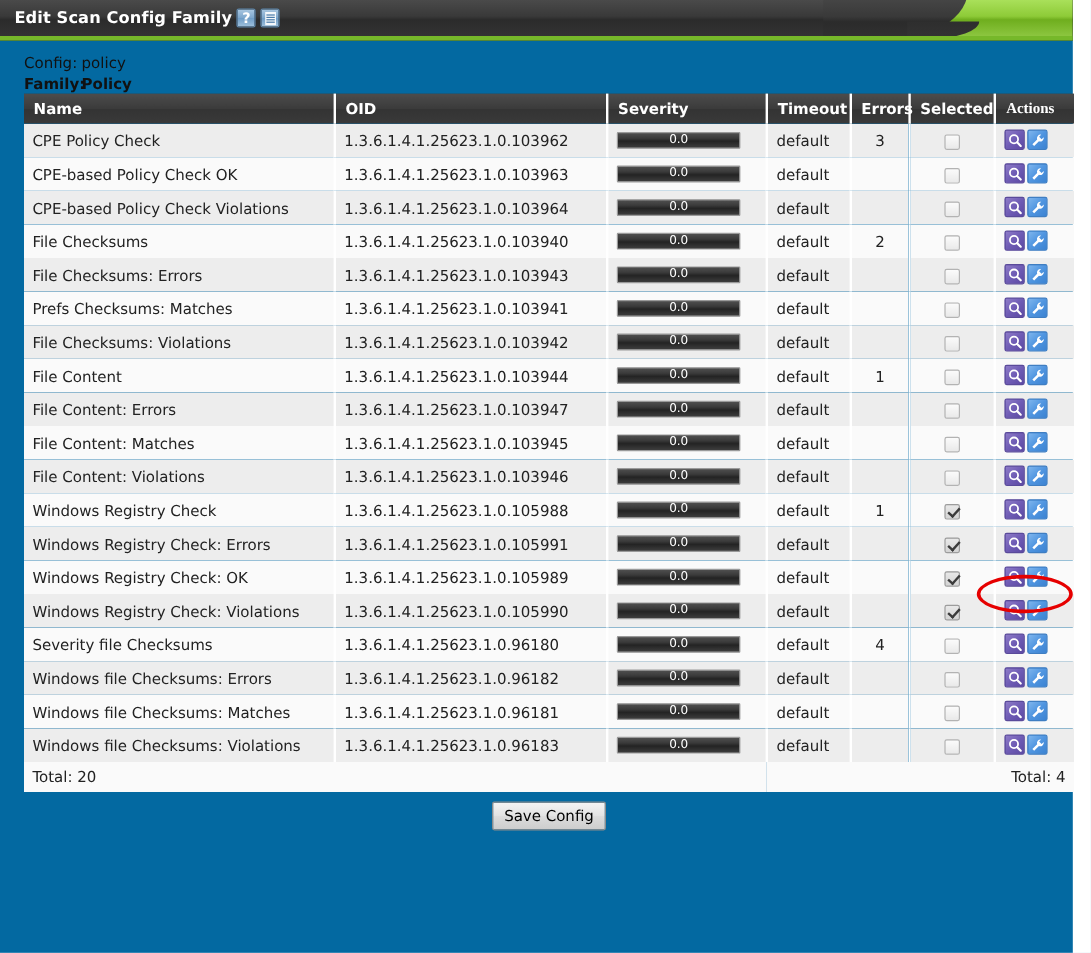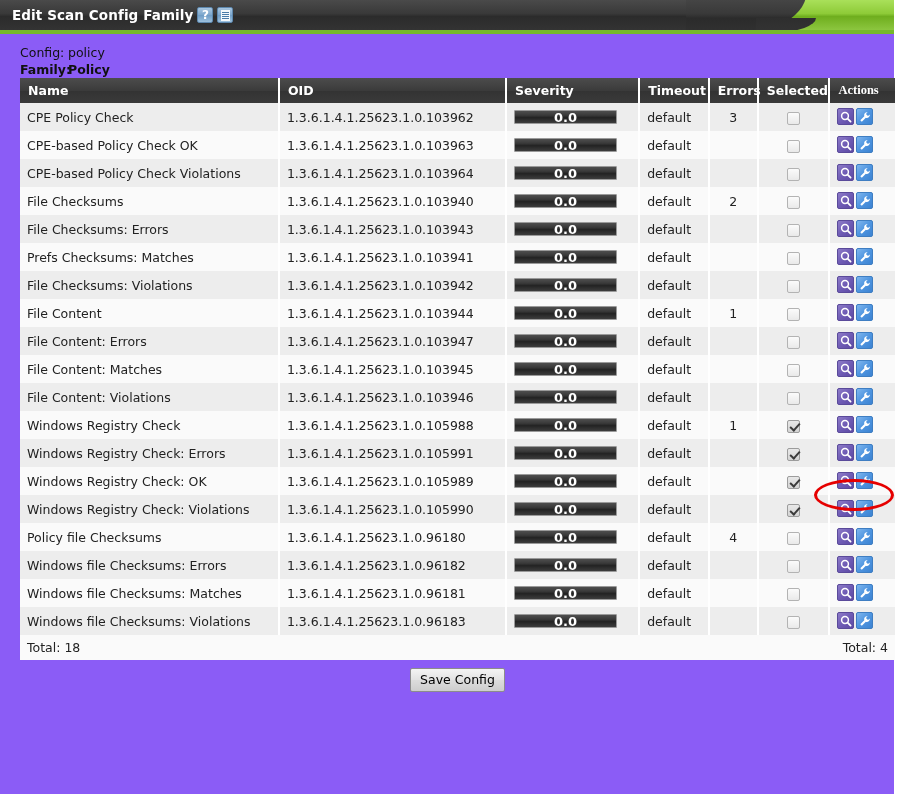--- a/index.html
+++ b/index.html
@@ -12,21 +12,21 @@
     height: 794px;
     font-family: "DejaVu Sans", "Liberation Sans", sans-serif;
     font-size: 12px;
     color: #1a1a1a;
     overflow: hidden;
   }
   .page {
     position: relative;
     width: 894px;
     height: 794px;
-    background: #8b5cf6;
+    background: #0369a1;
     box-sizing: border-box;
   }
 
   
   .titlebar {
     position: relative;
     height: 34px;
     background: #2f2f2f;
     overflow: hidden;
   }
@@ -182,22 +182,22 @@
     border: 1px solid #9a9a9a;
     background: linear-gradient(to bottom, #4e4e4e 0%, #3a3a3a 35%, #232323 55%, #3d3d3d 100%);
     border-radius: 1px;
     display: flex;
     align-items: center;
     justify-content: center;
     box-sizing: border-box;
   }
   .sev-bar span {
     color: #ffffff;
-    font-size: 13px;
-    font-weight: bold;
+    font-size: 10px;
+    font-weight: normal;
     line-height: 1;
   }
 
   
   .cbx {
     -webkit-appearance: none;
     appearance: none;
     width: 13px; height: 13px;
     border: 1px solid #b3b3b3;
     border-radius: 2px;
@@ -713,21 +713,21 @@
                   </svg>
                 </span>
                 <span class="act-icon wrench">
                   <svg width="12" height="12" viewBox="0 0 12 12" aria-hidden="true">
                     <path d="M8.6 1.2a3 3 0 0 0-3.3 4l-4 4 1.5 1.5 4-4a3 3 0 0 0 4-3.3L9 5.1 6.9 3 8.6 1.2z" fill="#ffffff"></path>
                   </svg>
                 </span>
               </span></td>
           </tr>
           <tr class="even">
-            <td>Policy file Checksums</td>
+            <td>Severity file Checksums</td>
             <td>1.3.6.1.4.1.25623.1.0.96180</td>
             <td>
               <div class="sev-bar">
                 <span>0.0</span>
               </div>
             </td>
             <td>default</td>
             <td class="c">4</td>
             <td class="c"><input type="checkbox" class="cbx" style=""></td>
             <td class="actions-cell"><span class="act-wrap">
@@ -815,21 +815,21 @@
                 <span class="act-icon wrench">
                   <svg width="12" height="12" viewBox="0 0 12 12" aria-hidden="true">
                     <path d="M8.6 1.2a3 3 0 0 0-3.3 4l-4 4 1.5 1.5 4-4a3 3 0 0 0 4-3.3L9 5.1 6.9 3 8.6 1.2z" fill="#ffffff"></path>
                   </svg>
                 </span>
               </span></td>
           </tr>
         </tbody>
       <tfoot>
         <tr class="totals-row">
-          <td colspan="3">Total: 18</td>
+          <td colspan="3">Total: 20</td>
           <td colspan="4" class="right">Total: 4</td>
         </tr>
       </tfoot>
     </table>
 
     <div class="save-row">
       <button class="save-btn">Save Config</button>
     </div>
   </div>
 

